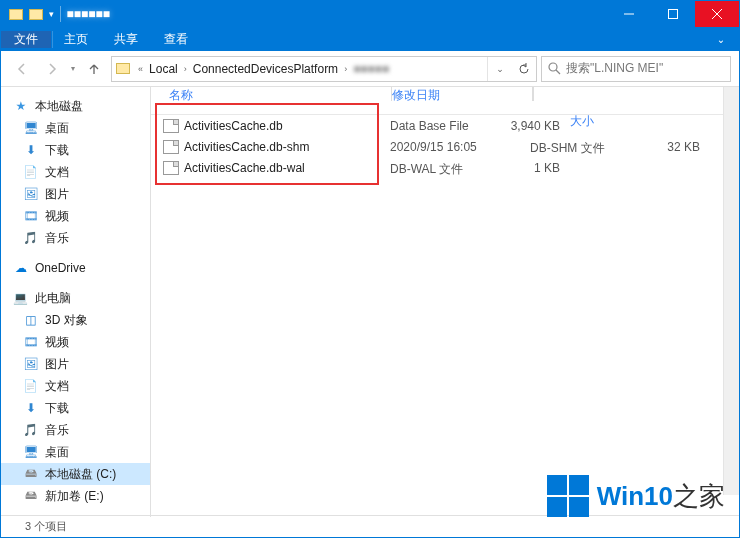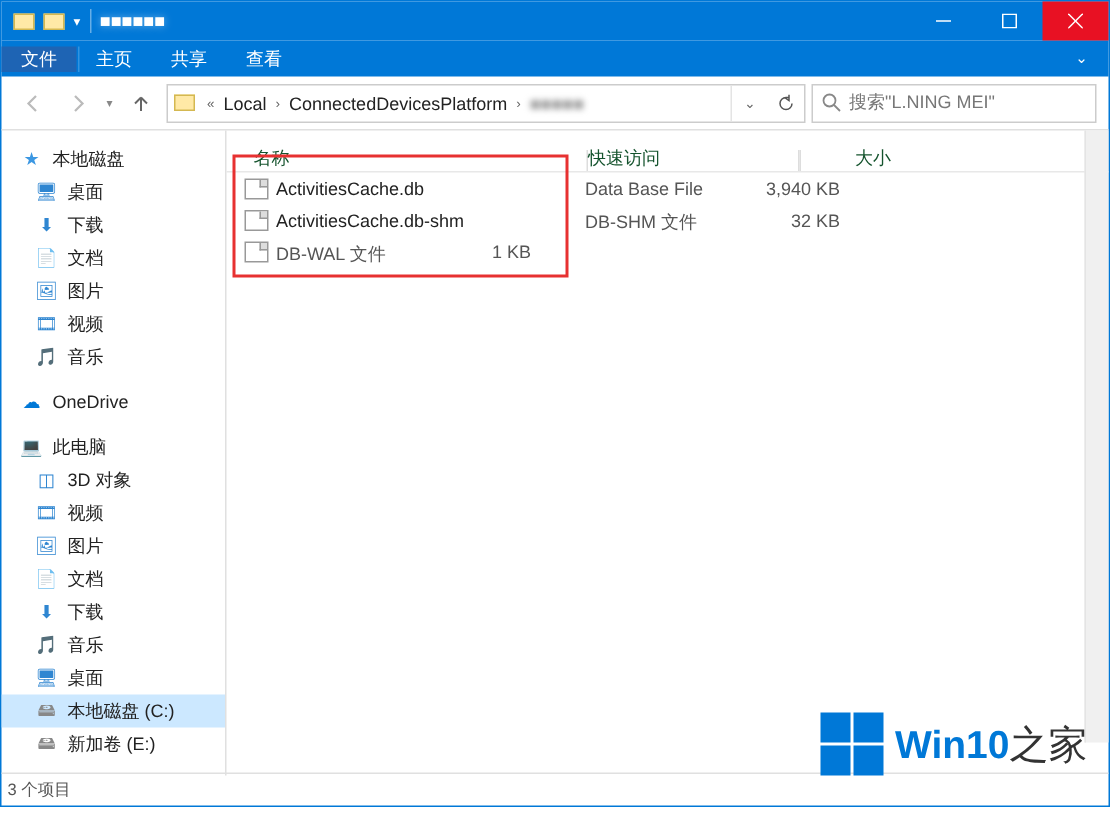--- a/index.html
+++ b/index.html
@@ -38,39 +38,39 @@
   
   .body { display: flex; height: 430px; }
   .sidebar { width: 150px; border-right: 1px solid #e0e0e0; overflow: hidden; padding-top: 8px; }
   .sb-item { display: flex; align-items: center; height: 22px; padding-left: 22px; font-size: 12px; gap: 6px; color: #222; }
   .sb-item.top { padding-left: 12px; }
   .sb-item.sel { background: #cce8ff; }
   .sb-spacer { height: 8px; }
   .ic { width: 16px; height: 16px; display: inline-flex; align-items: center; justify-content: center; font-size: 12px; }
   
   .content { flex: 1; position: relative; }
-  .cols { display: flex; height: 28px; border-bottom: 1px solid #e8e8e8; align-items: flex-end; font-size: 12px; color: #14532d; }
+  .cols { display: flex; height: 28px; border-bottom: 1px solid #e8e8e8; align-items: flex-start; font-size: 12px; color: #3b82f6; }
   .col-name { width: 240px; padding-left: 18px; }
   .col-date { width: 140px; }
   .col-type { width: 110px; }
-  .col-size { width: 70px; text-align: right; padding-right: 10px; }
+  .col-size { width: 70px; text-align: right; padding-right: 10px; margin-top: 26px; }
   .col-sep { width: 1px; height: 14px; background: #ddd; }
   
   .file-list { padding-top: 4px; position: relative; }
   .file-row { display: flex; height: 21px; align-items: flex-start; font-size: 12px; color: #222; }
   .file-row .fic { width: 16px; height: 14px; margin-left: 12px; margin-right: 5px; border: 1px solid #999; background: #fff; position: relative; }
   .file-row .fic:before { content: ""; position: absolute; top: 0; right: 0; width: 4px; height: 4px; background: #ddd; border-left: 1px solid #999; border-bottom: 1px solid #999; }
   .f-name { width: 206px; }
   .f-date { width: 140px; color: #555; }
   .f-type { width: 110px; color: #555; }
   .f-size { width: 70px; text-align: right; padding-right: 10px; color: #555; }
   
   .highlight-box { position: absolute; border: 2px solid #e73131; pointer-events: none; }
   
-  .statusbar { position: absolute; bottom: 0; left: 0; right: 0; height: 22px; border-top: 1px solid #e0e0e0; display: flex; align-items: center; padding: 0 4px; font-size: 11px; color: #555; }
+  .statusbar { position: absolute; bottom: 0; left: 0; right: 0; height: 22px; border-top: 1px solid #e0e0e0; display: flex; align-items: center; padding: 0 24px; font-size: 11px; color: #555; }
   
   .watermark { position: absolute; right: 18px; bottom: 40px; text-align: right; }
   .wm-logo { display: flex; align-items: center; justify-content: flex-end; gap: 8px; }
   .wm-sq { display: grid; grid-template-columns: 20px 20px; grid-template-rows: 20px 20px; gap: 2px; }
   .wm-sq div { background: #0078d7; }
   .wm-txt { font-size: 26px; color: #333; font-weight: 500; }
   .wm-txt b { color: #0078d7; font-weight: 600; }
   .wm-url { font-size: 11px; color: #888; margin-top: 2px; }
   
   .scrollbar-v { position: absolute; right: 0; top: 0; bottom: 22px; width: 16px; background: #f0f0f0; border-left: 1px solid #e4e4e4; }
@@ -236,43 +236,45 @@
       <div class="sb-item">
           <span class="ic" style="color:#888;">🖴</span>
           <span>新加卷 (E:)</span>
         </div>
     </div>
 
     <div class="content">
       <div class="cols">
         <div class="col-name">名称</div>
           <div class="col-sep"></div>
-        <div class="col-date">快速访问</div>
+        <div class="col-date">修改日期</div>
           <div class="col-sep"></div>
           <div class="col-sep"></div>
         <div class="col-size">大小</div>
       </div>
 
       <div class="file-list">
         <div class="highlight-box" style="left:4px;top:-12px;width:224px;height:82px;"></div>
 
         <div class="file-row">
           <div class="fic"></div>
           <div class="f-name">ActivitiesCache.db</div>
           <div class="f-type">Data Base File</div>
           <div class="f-size">3,940 KB</div>
         </div>
         <div class="file-row">
           <div class="fic"></div>
           <div class="f-name">ActivitiesCache.db-shm</div>
+          <div class="f-date">2020/9/15 16:05</div>
           <div class="f-type">DB-SHM 文件</div>
           <div class="f-size">32 KB</div>
         </div>
         <div class="file-row">
           <div class="fic"></div>
+          <div class="f-name">ActivitiesCache.db-wal</div>
           <div class="f-type">DB-WAL 文件</div>
           <div class="f-size">1 KB</div>
         </div>
       </div>
 
       <div class="scrollbar-v"></div>
     </div>
   </div>
 
   <div class="statusbar">

